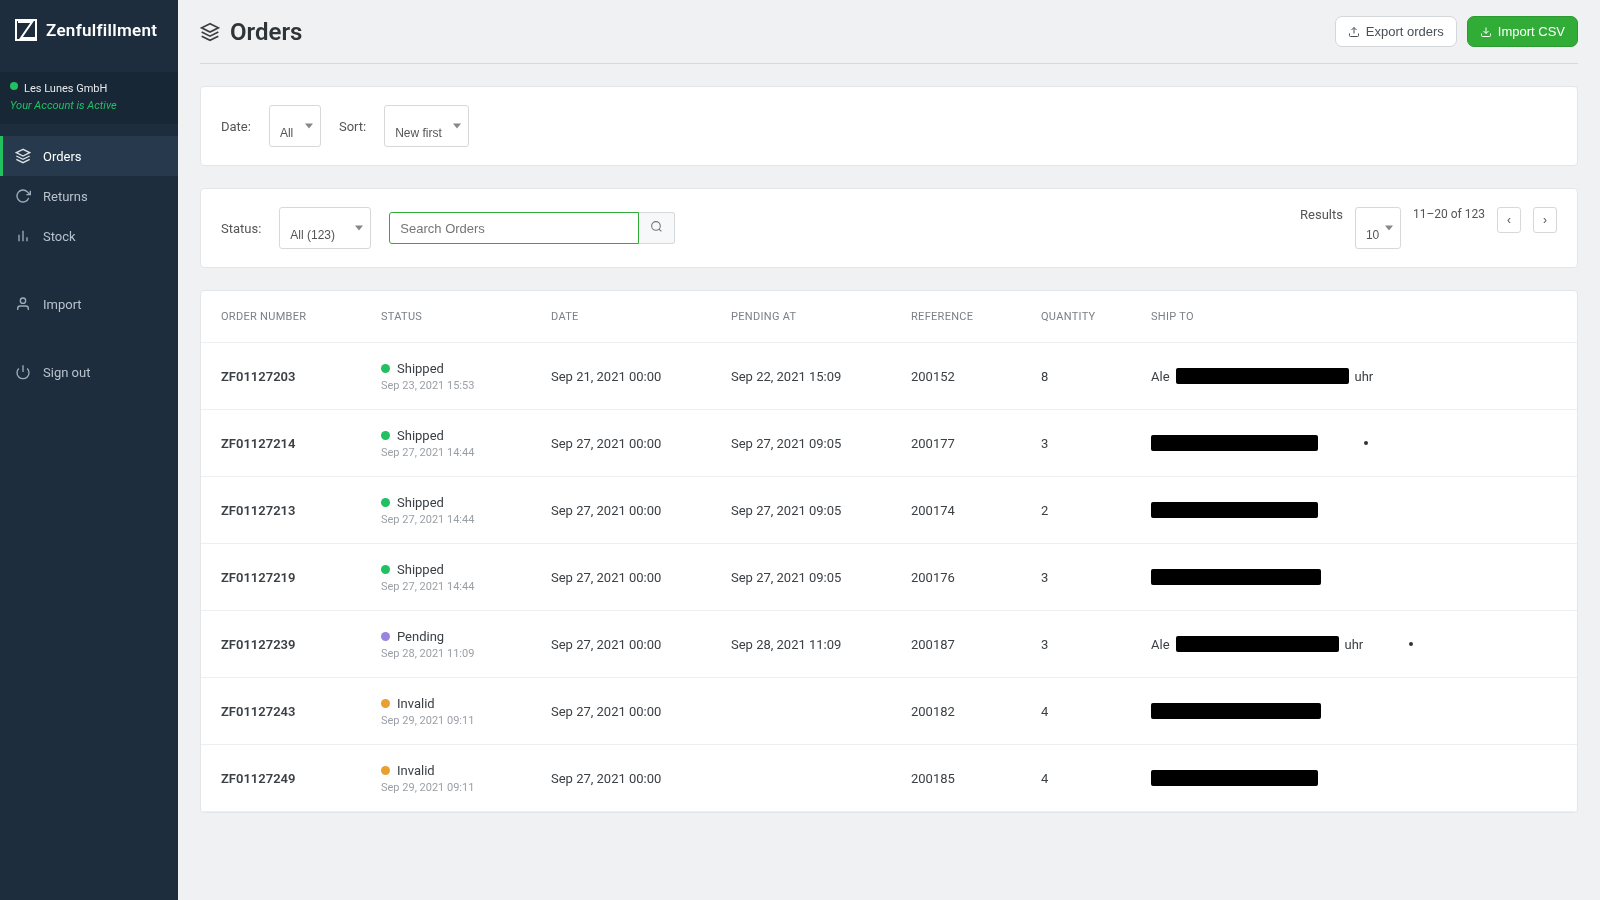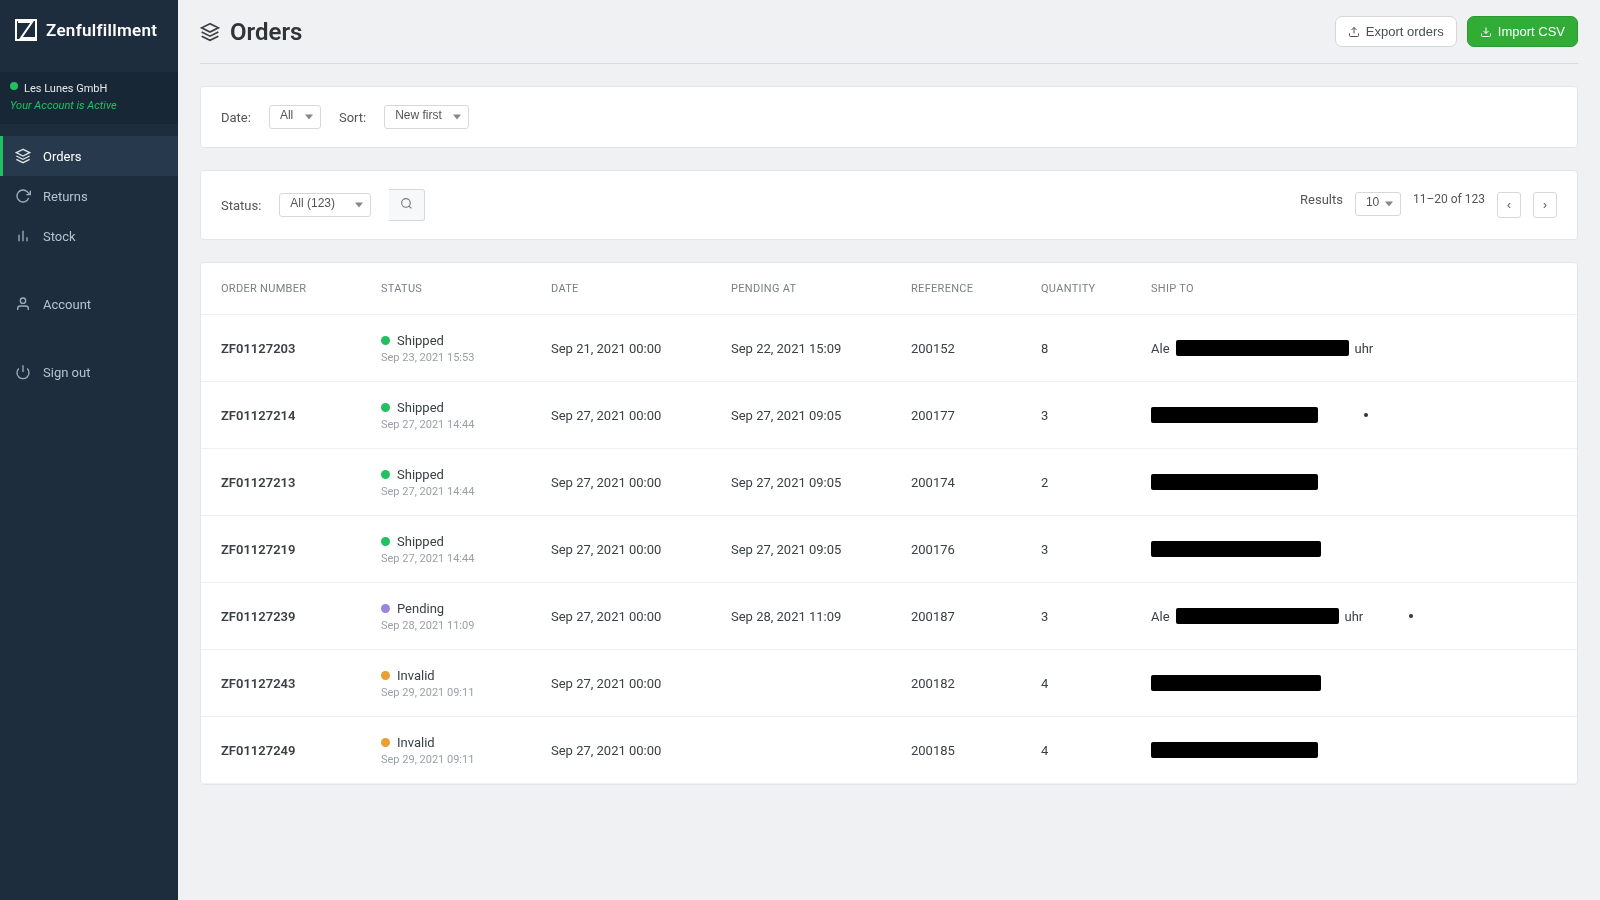--- a/index.html
+++ b/index.html
@@ -30,21 +30,21 @@
 .page-title { font-size:24px; font-weight:600; color:#2f3438; }
 .header-actions { display:flex; gap:10px; }
 .btn { display:inline-flex; align-items:center; gap:6px; padding:7px 12px; border-radius:7px; font-size:13px; cursor:pointer; border:1px solid #d3d7da; background:#fff; color:#4a4f54; }
 .btn-primary { background:#31ad37; border-color:#2b9a30; color:#fff; }
 .btn-icon { width:12px; height:12px; }
 
 
 .panel { background:#fff; border:1px solid #e3e6e8; border-radius:4px; padding:18px 20px; margin-top:22px; }
 .filter-row { display:flex; align-items:center; gap:18px; }
 .filter-label { font-size:13px; color:#555; }
-.select { border:1px solid #d6d9db; border-radius:3px; padding:2px 26px 6px 10px; font-size:12px; color:#555; background:#fff; appearance:none; position:relative;}
+.select { border:1px solid #d6d9db; border-radius:3px; padding:20px 26px 6px 10px; font-size:12px; color:#555; background:#fff; appearance:none; position:relative;}
 .select-wrap { position:relative; display:inline-block; }
 .select-wrap::after { content:""; position:absolute; right:8px; top:50%; width:0; height:0; border-left:4px solid transparent; border-right:4px solid transparent; border-top:5px solid #888; transform:translateY(-50%); pointer-events:none; }
 .search-input { border:1px solid #31ad37; border-radius:3px 0 0 3px; padding:7px 10px; font-size:13px; width:250px; outline:none; }
 .search-btn { border:1px solid #d6d9db; border-left:none; border-radius:0 3px 3px 0; background:#f7f8f9; padding:7px 11px; cursor:pointer; }
 .results-block { margin-left:auto; display:flex; align-items:flex-start; gap:12px; }
 .results-label { font-size:13px; color:#555; }
 .page-range { font-size:12px; color:#555; }
 .pager-btn { border:1px solid #d6d9db; border-radius:3px; background:#fff; padding:5px 9px; cursor:pointer; color:#555; font-size:12px; }
 
 
@@ -121,21 +121,21 @@
 
       <div class="nav-gap"></div>
 
       <div class="nav-item">
         <span class="nav-icon">
             <svg viewBox="0 0 24 24" fill="none" stroke="currentColor" stroke-width="2">
               <path d="M20 21v-2a4 4 0 0 0-4-4H8a4 4 0 0 0-4 4v2"></path>
               <circle cx="12" cy="7" r="4"></circle>
             </svg>
           </span>
-        <span>Account</span>
+        <span>Import</span>
       </div>
 
       <div class="nav-gap"></div>
 
       <div class="nav-item">
         <span class="nav-icon">
             <svg viewBox="0 0 24 24" fill="none" stroke="currentColor" stroke-width="2">
               <path d="M18.36 6.64a9 9 0 1 1-12.73 0"></path>
               <line x1="12" y1="2" x2="12" y2="12"></line>
             </svg>
@@ -196,20 +196,21 @@
 
     <div class="panel">
       <div class="filter-row">
         <span class="filter-label">Status:</span>
         <span class="select-wrap">
           <select class="select" style="min-width:92px">
             <option>All (123)</option>
           </select>
         </span>
         <div style="display:flex">
+          <input class="search-input" placeholder="Search Orders" style="">
           <button class="search-btn">
             <span><svg width="13" height="13" viewBox="0 0 24 24" fill="none" stroke="#777" stroke-width="2">
                   <circle cx="11" cy="11" r="8"></circle>
                   <line x1="21" y1="21" x2="16.65" y2="16.65"></line>
                 </svg></span>
           </button>
         </div>
 
         <div class="results-block">
           <span class="results-label">Results</span>

